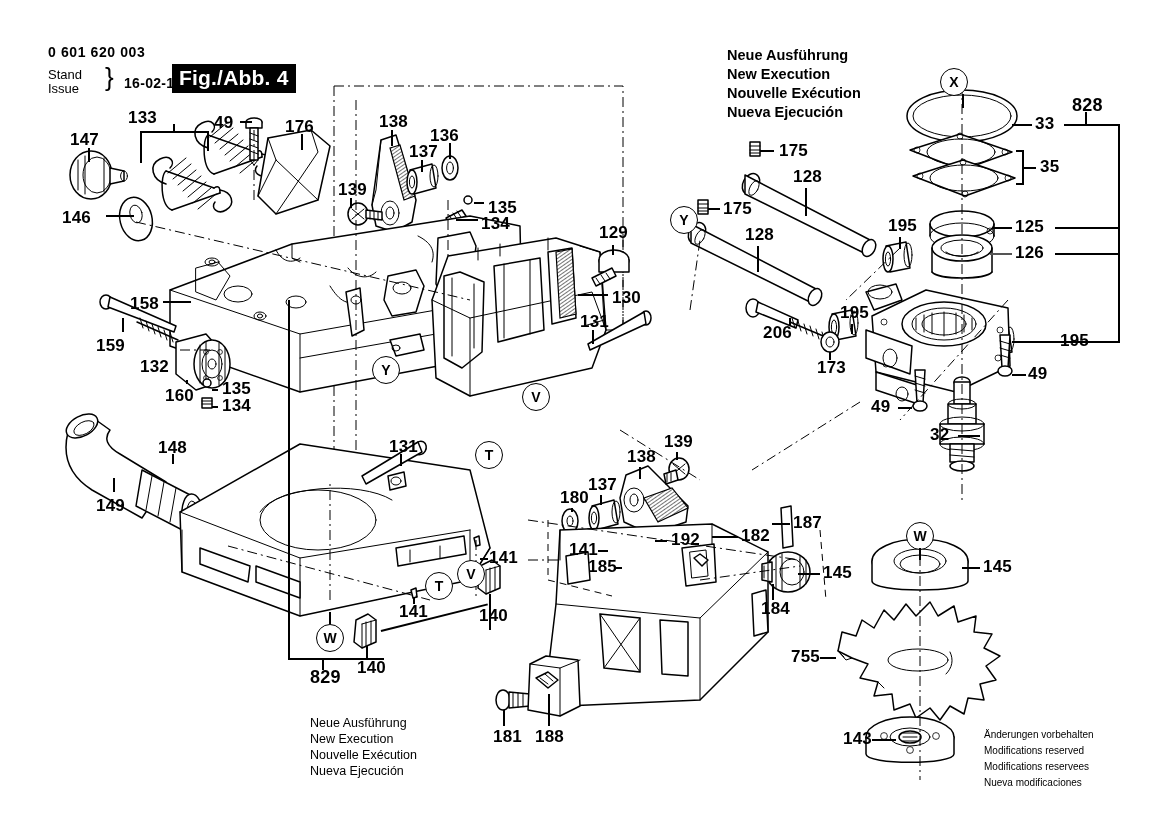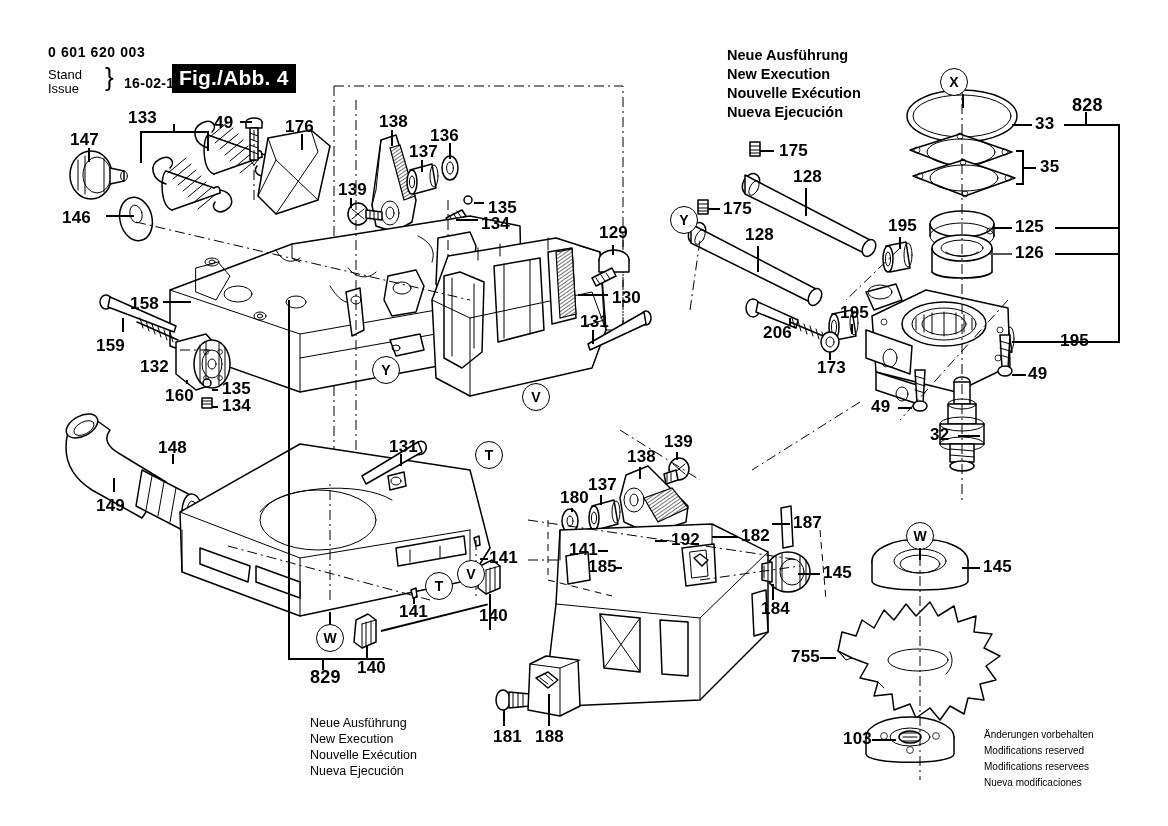--- a/index.html
+++ b/index.html
@@ -776,21 +776,21 @@
   <div class="lbl" style="left:1035px;top:114px;">33</div>
   <div class="lbl" style="left:1040px;top:157px;">35</div>
   <div class="lbl" style="left:1015px;top:217px;">125</div>
   <div class="lbl" style="left:1015px;top:243px;">126</div>
   <div class="lbl" style="left:1060px;top:331px;">195</div>
   <div class="lbl" style="left:1028px;top:364px;">49</div>
   <div class="lbl" style="left:871px;top:397px;">49</div>
   <div class="lbl" style="left:930px;top:425px;">32</div>
   <div class="lbl" style="left:983px;top:557px;">145</div>
   <div class="lbl" style="left:791px;top:647px;">755</div>
-  <div class="lbl" style="left:843px;top:729px;">103</div>
+  <div class="lbl" style="left:843px;top:729px;">143</div>
 
   <div class="mark" style="left:940px;top:68px;">X</div>
   <div class="mark" style="left:670px;top:206px;">Y</div>
   <div class="mark" style="left:372px;top:356px;">Y</div>
   <div class="mark" style="left:522px;top:383px;">V</div>
   <div class="mark" style="left:475px;top:441px;">T</div>
   <div class="mark" style="left:457px;top:560px;">V</div>
   <div class="mark" style="left:425px;top:572px;">T</div>
   <div class="mark" style="left:316px;top:624px;">W</div>
   <div class="mark" style="left:906px;top:522px;">W</div>

